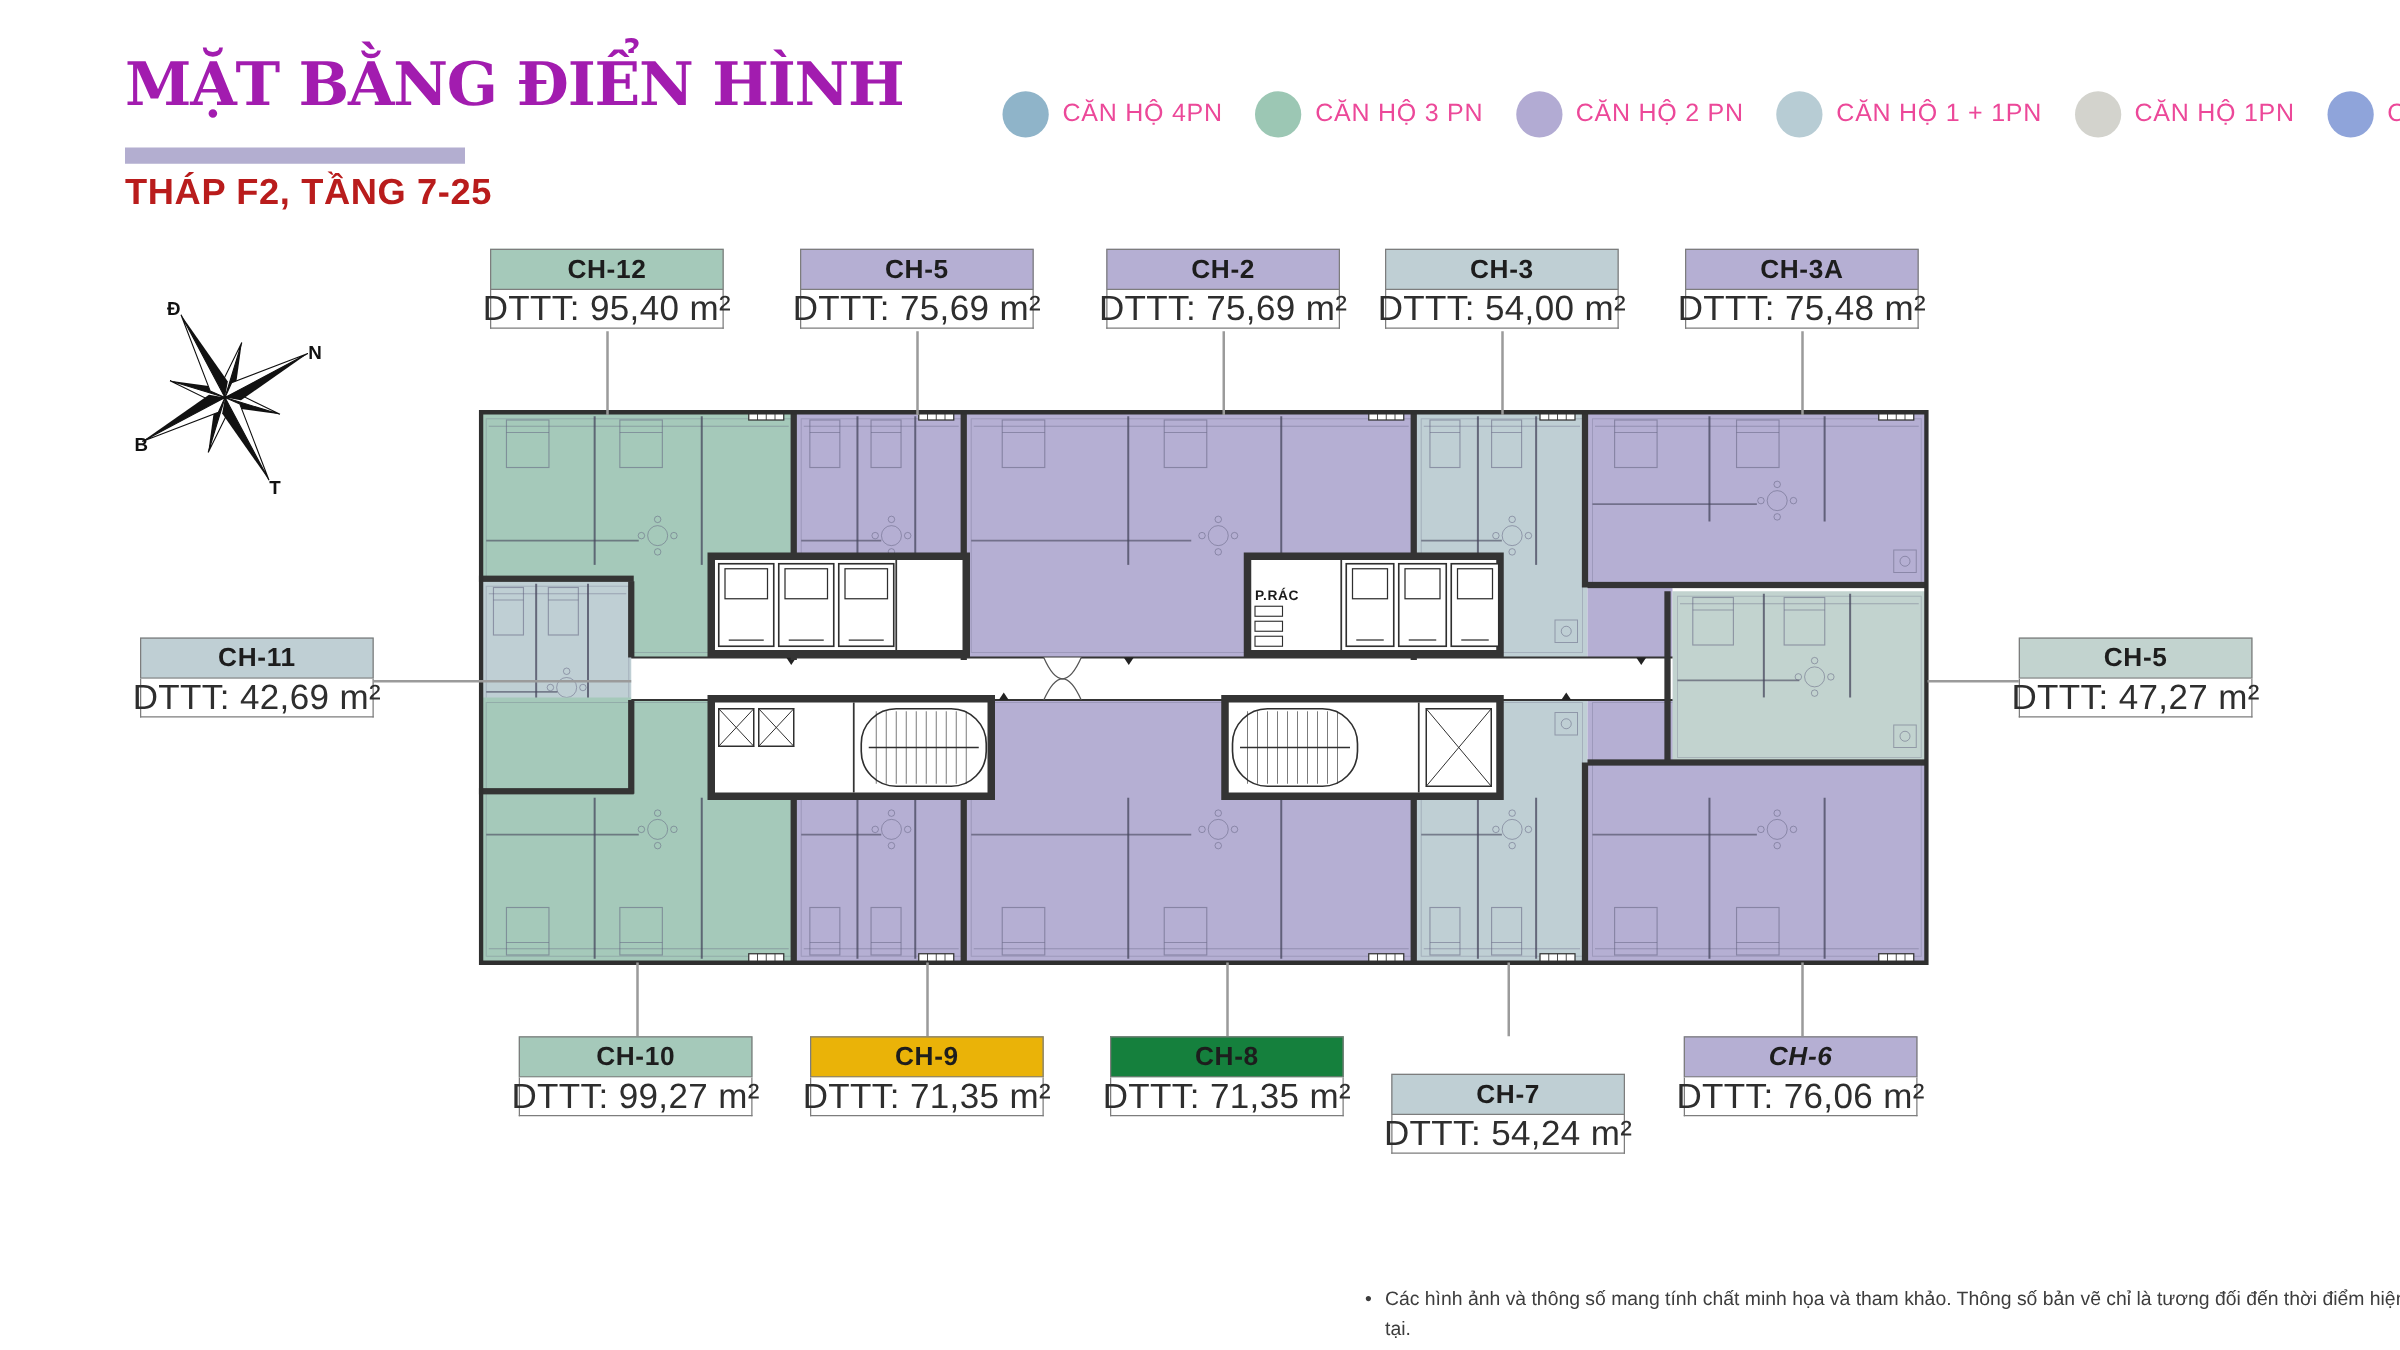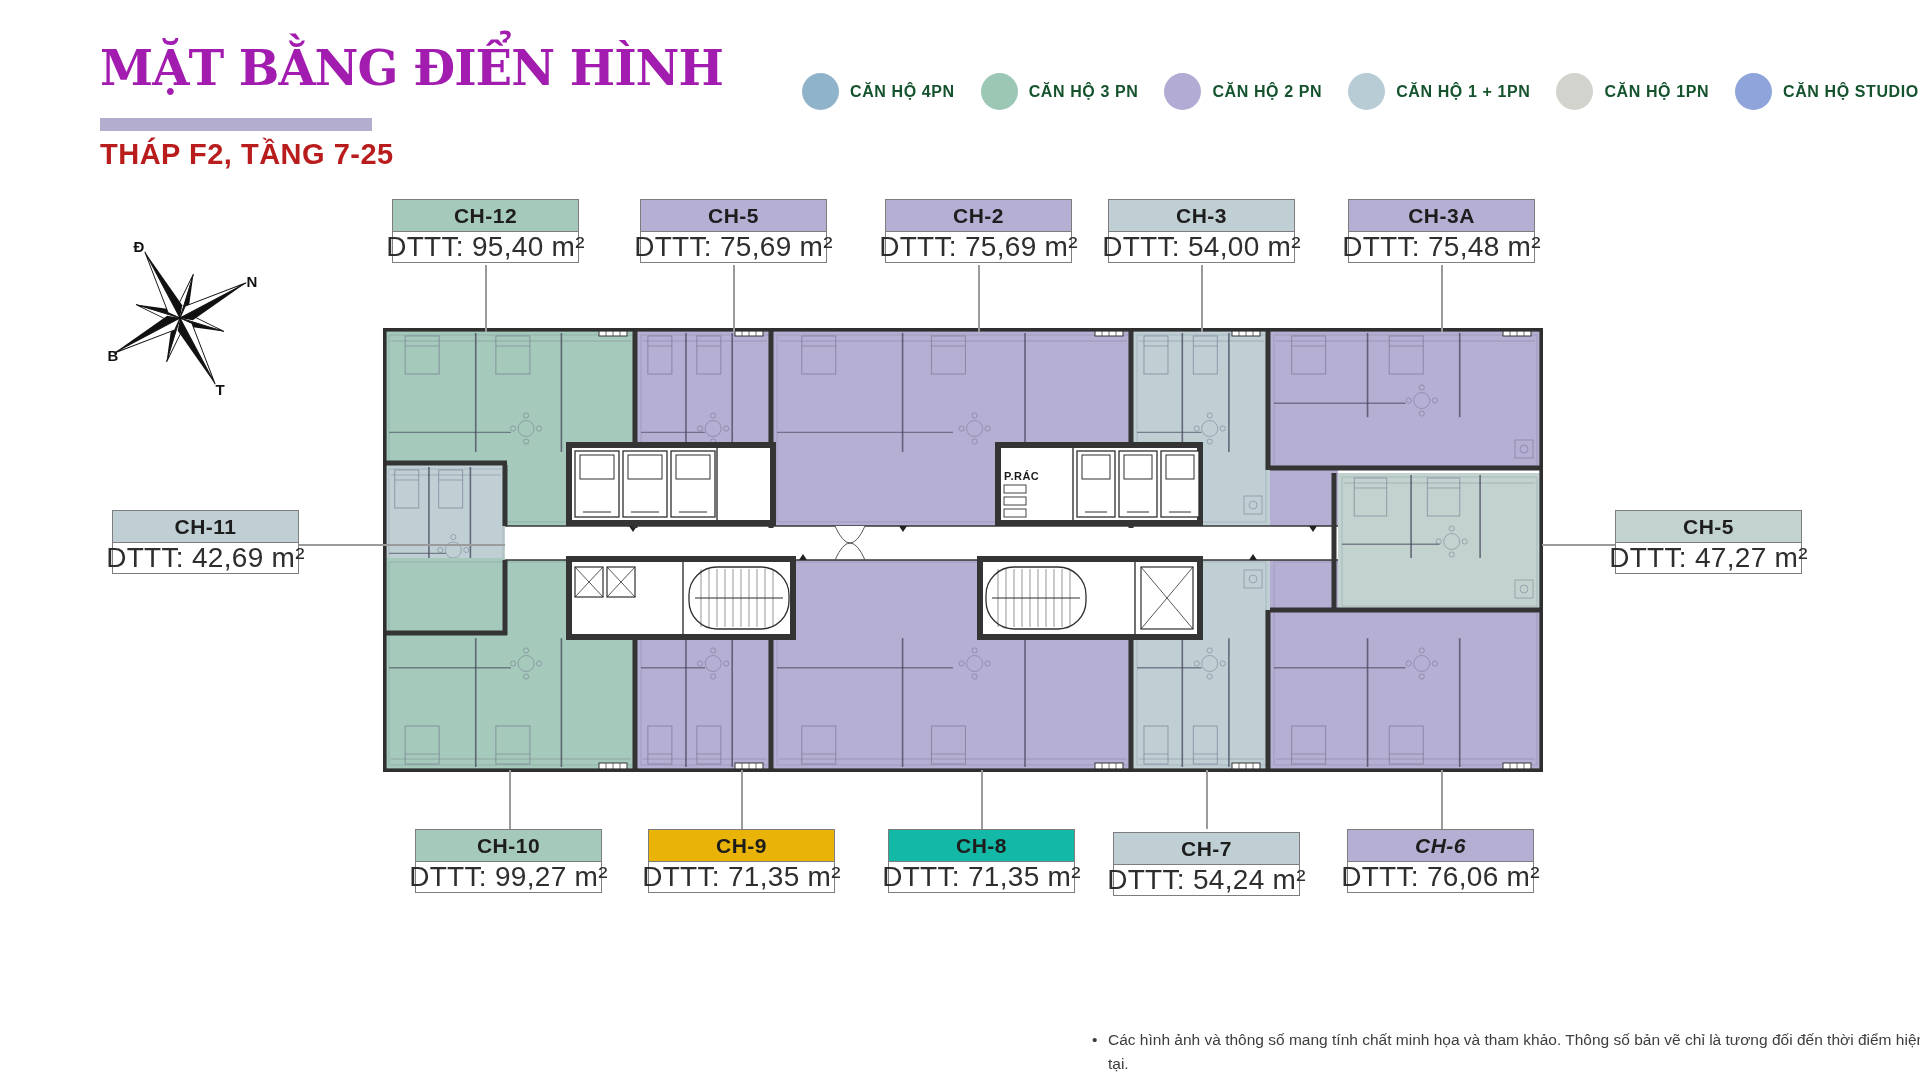--- a/index.html
+++ b/index.html
@@ -6,21 +6,21 @@
   #canvas{position:relative;width:1920px;height:1080px;background:#fff;overflow:hidden;
           font-family:"Liberation Sans",sans-serif;}
   .title{position:absolute;left:100px;top:40px;font-family:"DejaVu Serif",serif;
          font-weight:700;font-size:48px;letter-spacing:-1px;color:#a21caf;white-space:nowrap;}
   .title-bar{position:absolute;left:100px;top:118px;width:272px;height:13px;background:#b3aed0;}
   .subtitle{position:absolute;left:100px;top:138px;font-weight:700;font-size:29px;
             letter-spacing:.5px;color:#b91c1c;white-space:nowrap;}
   .legend{position:absolute;left:802px;top:73px;display:flex;align-items:center;gap:26px;}
   .legend-item{display:flex;align-items:center;gap:11px;}
   .legend-dot{width:37px;height:37px;border-radius:50%;flex:0 0 auto;}
-  .legend-label{font-size:16px;font-weight:700;letter-spacing:.6px;color:#14532d;white-space:nowrap;}
+  .legend-label{font-size:20px;font-weight:400;letter-spacing:.6px;color:#ec4899;white-space:nowrap;}
   .unit-label{position:absolute;width:187px;z-index:5;}
   .unit-label .hdr{height:31px;border:1.6px solid #7d7d7d;display:flex;align-items:center;
       justify-content:center;font-weight:700;font-size:21px;letter-spacing:.5px;color:#1d1d1d;}
   .unit-label .val{height:30px;border:1.6px solid #7d7d7d;border-top:none;background:#fff;
       display:flex;align-items:center;justify-content:center;font-size:28px;color:#2e2e2e;
       letter-spacing:.3px;white-space:nowrap;}
   .connector{position:absolute;background:#9b9b9b;z-index:2;}
   .connector.v{width:1.5px;} .connector.h{height:1.5px;}
   #plan{position:absolute;left:383px;top:328px;z-index:1;}
   #compass{position:absolute;left:90px;top:228px;z-index:1;}
@@ -492,25 +492,25 @@
         <div class="hdr" style="background: rgb(165, 201, 186);">CH-10</div>
         <div class="val">DTTT: 99,27 m²</div>
       </div>
       <div class="connector v" style="left: 509px; top: 770px; height: 59px;"></div>
       <div class="unit-label" style="left: 648px; top: 829px;">
         <div class="hdr" style="background: #eab308;">CH-9</div>
         <div class="val">DTTT: 71,35 m²</div>
       </div>
       <div class="connector v" style="left: 741px; top: 770px; height: 59px;"></div>
       <div class="unit-label" style="left: 888px; top: 829px;">
-        <div class="hdr" style="background: #14b8a6;">CH-8</div>
+        <div class="hdr" style="background: #15803d;">CH-8</div>
         <div class="val">DTTT: 71,35 m²</div>
       </div>
       <div class="connector v" style="left: 981px; top: 770px; height: 59px;"></div>
-      <div class="unit-label" style="left: 1113px; top: 832px;">
+      <div class="unit-label" style="left: 1113px; top: 859px;">
         <div class="hdr" style="background: rgb(191, 207, 212);">CH-7</div>
         <div class="val">DTTT: 54,24 m²</div>
       </div>
       <div class="connector v" style="left: 1206px; top: 770px; height: 59px;"></div>
       <div class="unit-label" style="left: 1347px; top: 829px;">
         <div class="hdr" style="background: rgb(181, 175, 211); font-style: italic;">CH-6</div>
         <div class="val">DTTT: 76,06 m²</div>
       </div>
       <div class="connector v" style="left: 1441px; top: 770px; height: 59px;"></div>
       <div class="unit-label" style="left: 1615px; top: 510px;">

